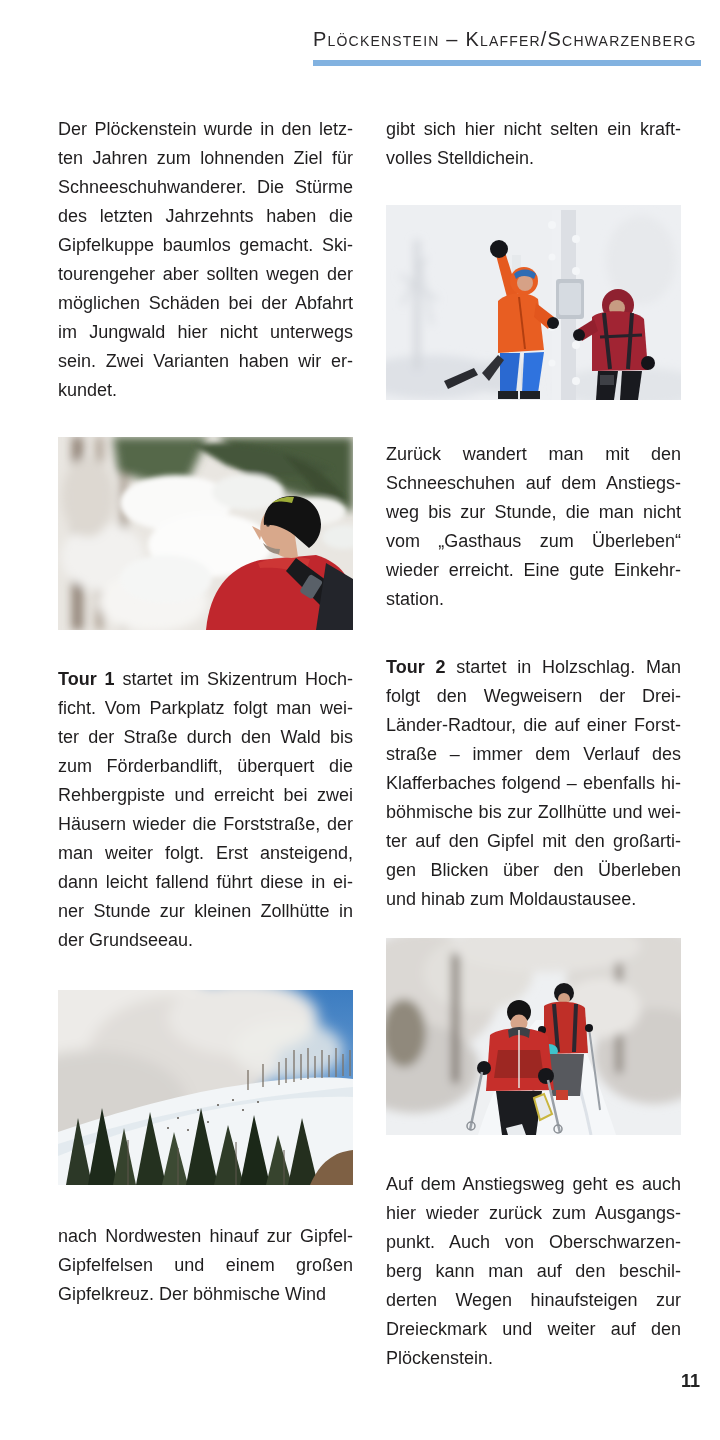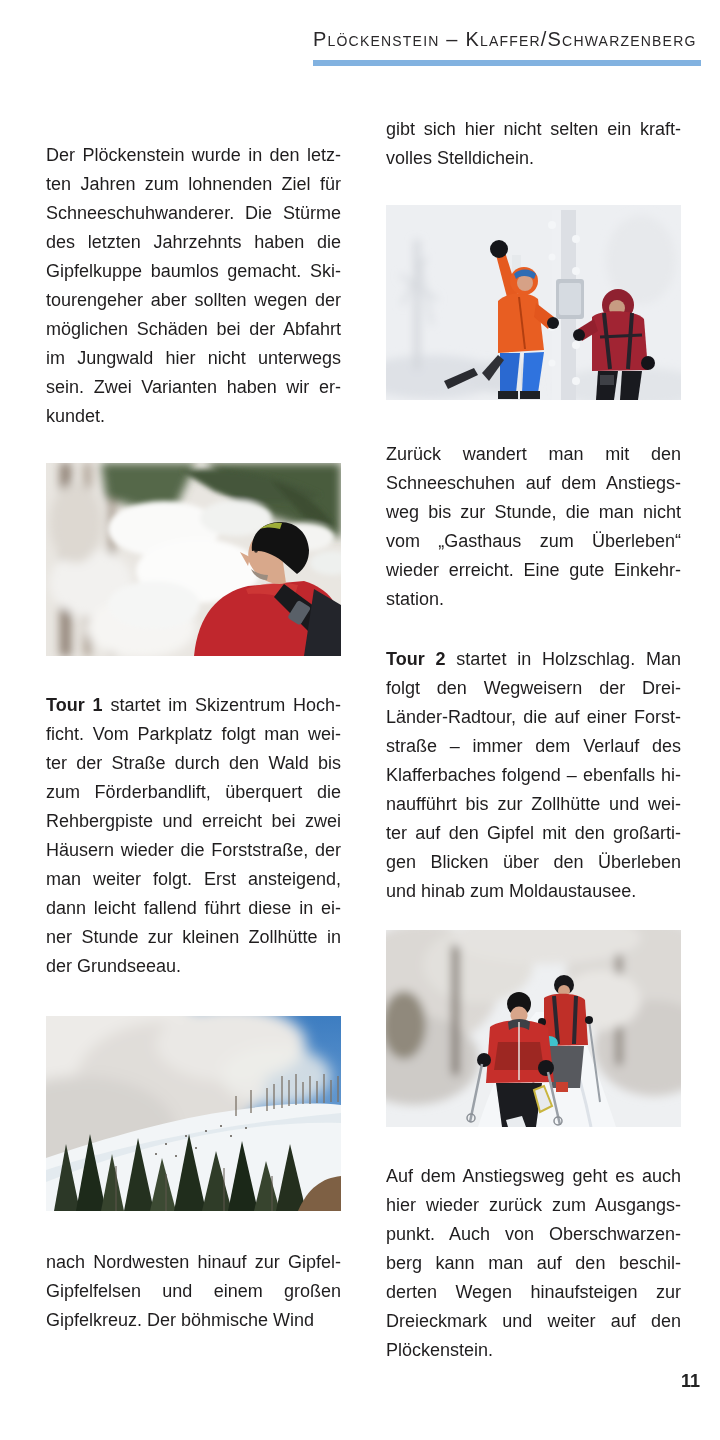--- a/index.html
+++ b/index.html
@@ -12,33 +12,33 @@
     position:absolute; left:313px; top:28px; width:392px;
     font-size:20px; font-variant:small-caps; letter-spacing:1.2px;
     color:#2a282a; white-space:nowrap;
   }
   .title-rule {
     position:absolute; left:313px; top:60px; width:388px; height:6px;
     background:#82b2e0;
   }
   
   .col { position:absolute; top:115px; width:295px; }
-  .col-left  { left:46px;margin-top:26px; }
+  .col-left  { left:58px; }
   .col-right { left:386px; }
   
   .para { font-size:18px; line-height:29px; color:#1f1d1e; }
   .line { text-align:justify; height:29px; overflow:hidden; }
   .line::after { content:""; display:inline-block; width:100%; height:0; }
   .line.last { text-align:left; }
   .para strong { font-weight:bold; }
   
   .photo { margin:0; padding:0; line-height:0; }
   .photo svg { width:100%; display:block; }
   
-  .mt24 { margin-top:24px; } .mt31 { margin-top:31px; } .mt32 { margin-top:32px; }
+  .mt24 { margin-top:24px; } .mt31 { margin-top:39px; } .mt32 { margin-top:32px; }
   .mt35 { margin-top:35px; } .mt37 { margin-top:37px; } .mt40 { margin-top:40px; }
   
   .page-number {
     position:absolute; top:1371px; right:20px;
     font-size:18px; font-weight:bold; color:#222222;margin-left:40px;
   }
 </style>
 </head>
 <body>
 
@@ -276,21 +276,21 @@
         <div class="line last">station.</div>
       </div>
 
     <div class="para mt31">
       <div class="line"><strong>Tour 2</strong><span> startet in Holzschlag. Man</span></div>
       <div>
           <div class="line">folgt den Wegweisern der Drei-</div>
           <div class="line">Länder-Radtour, die auf einer Forst-</div>
           <div class="line">straße – immer dem Verlauf des</div>
           <div class="line">Klafferbaches folgend – ebenfalls hi-</div>
-          <div class="line">naufführt bis zur Zollhütte und wei-</div>
+          <div class="line">böhmische bis zur Zollhütte und wei-</div>
           <div class="line">ter auf den Gipfel mit den großarti-</div>
           <div class="line">gen Blicken über den Überleben</div>
           <div class="line last">und hinab zum Moldaustausee.</div>
         </div>
     </div>
 
     <figure class="photo mt24">
       <svg viewBox="0 0 295 197" preserveAspectRatio="none">
         <defs>
           <filter id="p4b" x="-20%" y="-20%" width="140%" height="140%">

